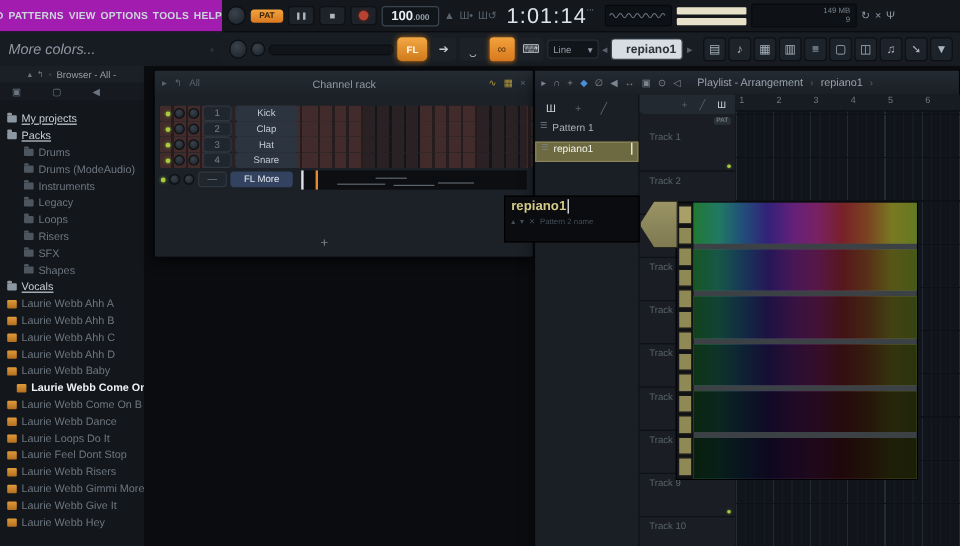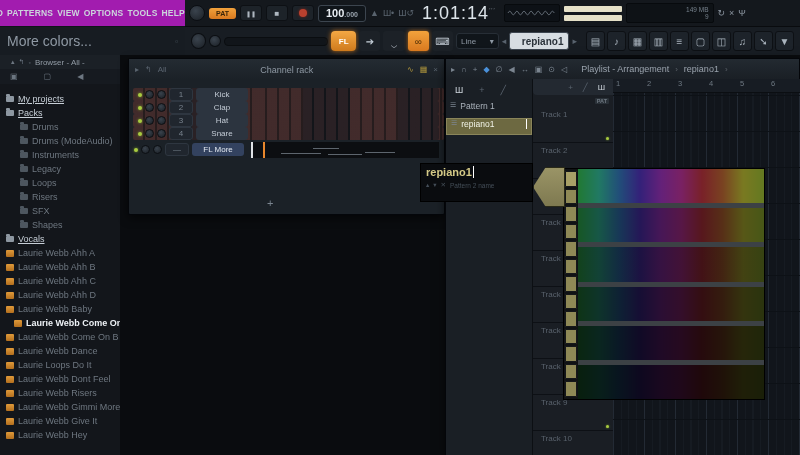--- a/index.html
+++ b/index.html
@@ -3,21 +3,21 @@
 <meta charset="utf-8">
 <style>
   * { margin:0; padding:0; box-sizing:border-box; font-family:"Liberation Sans",sans-serif; }
   html,body { background:#000; }
   #root { position:relative; width:800px; height:455px; background:#0a0c0f; overflow:hidden; }
 
   
   .menubar { position:absolute; left:0; top:0; width:185px; height:27px; background:#a21caf; display:flex; align-items:center; padding-left:5px; gap:4px; border-bottom:1px solid #10141a;justify-content:flex-end;}
   .menubar span { font-size:8.5px; font-weight:bold; color:#ccd4dc; letter-spacing:.2px; cursor:default; }
   .morecolors { position:absolute; left:0; top:27px; width:185px; height:28px; background:#171c22; display:flex; align-items:center; padding:0 7px; }
-  .morecolors .lbl { font-size:14px; color:#8f99a4; flex:1; }
+  .morecolors .lbl { font-size:12px; color:#8f99a4; flex:1;font-style:italic; }
   .morecolors .mi { font-size:8px; color:#4a545f; }
   .transport1 { position:absolute; left:185px; top:0; width:615px; height:27px; background:#14181d; display:flex; align-items:center; gap:4px; padding:0 4px; border-bottom:1px solid #090b0e; }
   .transport2 { position:absolute; left:185px; top:27px; width:615px; height:28px; background:#181d23; display:flex; align-items:center; gap:3px; padding:0 6px; }
   .knob { width:16px; height:16px; border-radius:50%; background:radial-gradient(circle at 40% 35%, #3a434d, #1a1f25); border:1px solid #0b0e12; }
   .knob.sm { width:12px; height:12px; }
   .badge-pat { background:linear-gradient(#f2a23c,#d9791f); color:#3a2408; font-size:7px; font-weight:bold; padding:2px 7px; border-radius:3px; }
   .tbtn { width:22px; height:16px; background:#1d2329; border:1px solid #0d1014; border-radius:3px; color:#aeb7c0; font-size:8px; display:flex; align-items:center; justify-content:center; }
   .tbtn .rec { width:8px; height:8px; border-radius:50%; background:#b8412f; box-shadow:0 0 3px #7d2317; }
   .tempo { background:#10151a; border:1px solid #3c454f; border-radius:3px; color:#e8edf2; font-family:"DejaVu Sans Mono",monospace; font-size:11px; font-weight:bold; padding:1px 7px; }
   .tempo small { font-size:7px; color:#9aa4ae; }
@@ -33,21 +33,21 @@
   .slider2 { width:108px; height:9px; background:#11151a; border-radius:4px; border:1px solid #0a0d10; }
   .flbtn { width:26px; height:20px; background:linear-gradient(#f4a844,#cf7a1c); border-radius:4px; box-shadow:0 0 5px #b46a1a; color:#fff; font-size:8px; font-weight:bold; display:flex; align-items:center; justify-content:center; }
   .sqbtn { width:22px; height:20px; background:#1c2127; border-radius:3px; display:flex; align-items:center; justify-content:center; font-size:10px; color:#c3ccd5; }
   .sqbtn.orange { background:linear-gradient(#f2a23c,#d9791f); color:#5a3408; box-shadow:0 0 4px #a8641c; }
   .snapbox { width:44px; height:16px; background:#10151a; border:1px solid #272e36; border-radius:3px; color:#8f99a4; font-size:8px; display:flex; align-items:center; justify-content:space-between; padding:0 4px; }
   .patdisp { width:62px; height:18px; background:#d7dde2; border:1px solid #3c454f; border-radius:3px; color:#2a323a; font-size:10px; font-weight:bold; display:flex; align-items:center; justify-content:flex-end; padding:0 5px; }
   .tb2btn { width:19px; height:20px; background:#1d232a; border:1px solid #0d1014; border-radius:3px; color:#aab4be; font-size:10px; display:flex; align-items:center; justify-content:center; }
 
   
   .browser { position:absolute; left:0; top:55px; width:120px; height:400px; background:#13161b; overflow:hidden; }
-  .bheader { height:14px; display:flex; align-items:center; gap:4px; padding:0 11px; background:#1b2026; }
+  .bheader { height:14px; display:flex; align-items:center; gap:4px; padding:0 11px; background:#1b2026;justify-content:center; }
   .bheader i { font-style:normal; font-size:7px; color:#6c7681; }
   .bheader span { font-size:8px; color:#939ca6; }
   .btabs { height:15px; display:flex; align-items:center; gap:26px; padding:0 10px; background:#161a20; }
   .btabs i { font-style:normal; font-size:8px; }
   .btree { padding-top:8px; }
   .trow, .frow { height:14px; display:flex; align-items:center; gap:4px; padding-left:6px; white-space:nowrap; }
   .trow span, .frow span { font-size:9px; color:#6e7780; }
   .trow.bright span { color:#c7cfd7;text-decoration:underline; }
   .trow.lvl1 { padding-left:20px; }
   .folder { width:8px; height:6px; background:#4d565f; border-radius:1px; position:relative; flex:none; }
@@ -337,21 +337,21 @@
           <span>Laurie Webb Dance</span>
         </div>
 
         <div class="frow">
           <i class="ficon"></i>
           <span>Laurie Loops Do It</span>
         </div>
 
         <div class="frow">
           <i class="ficon"></i>
-          <span>Laurie Webb Dont Feel</span>
+          <span>Laurie Feel Dont Stop</span>
         </div>
 
         <div class="frow">
           <i class="ficon"></i>
           <span>Laurie Webb Risers</span>
         </div>
 
 
         <div class="frow">
           <i class="ficon"></i>

